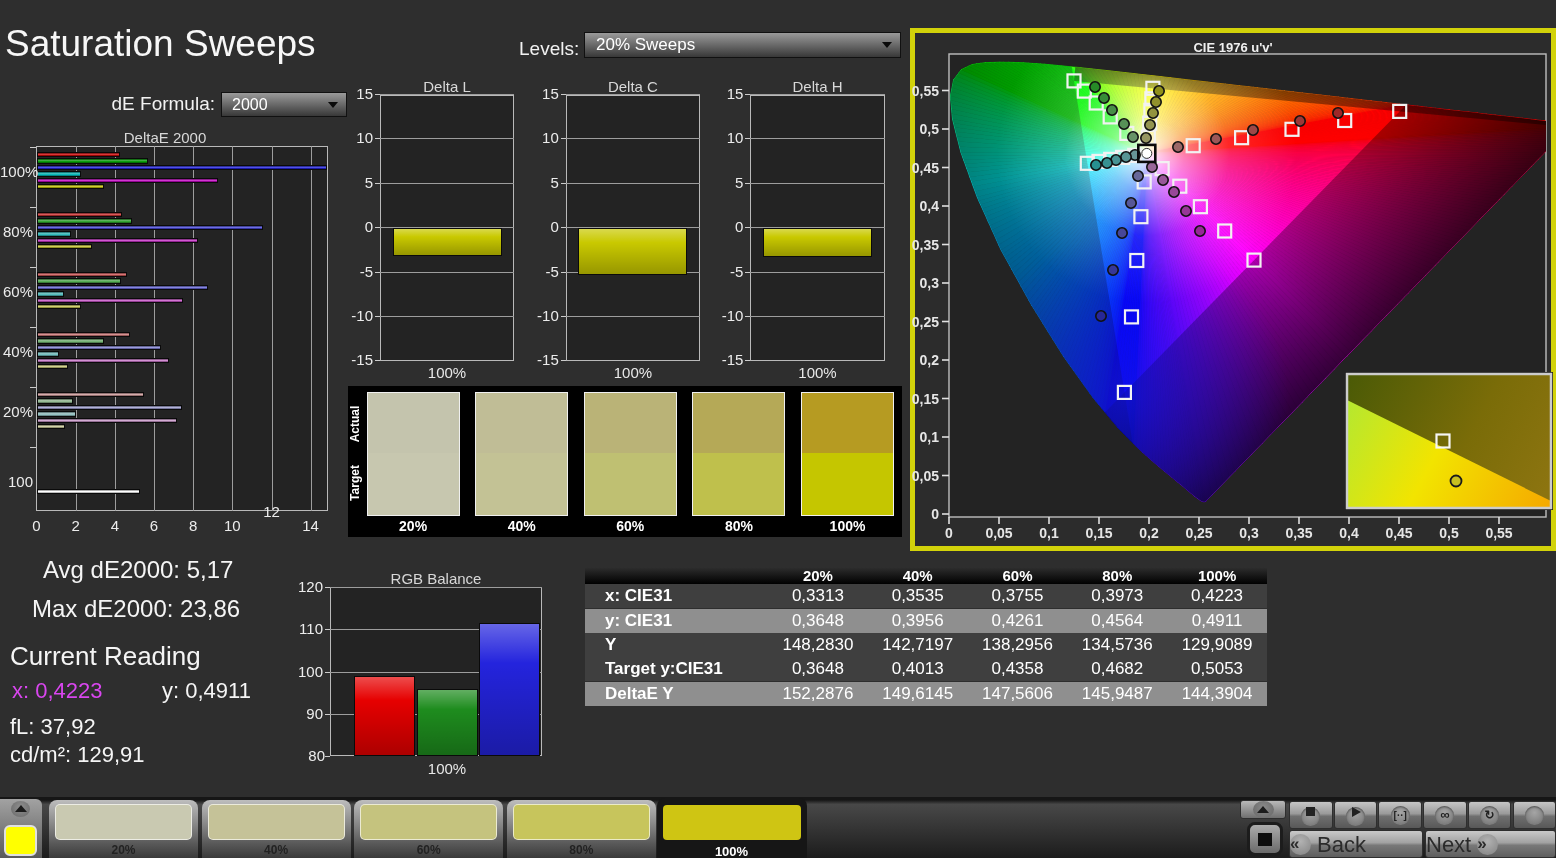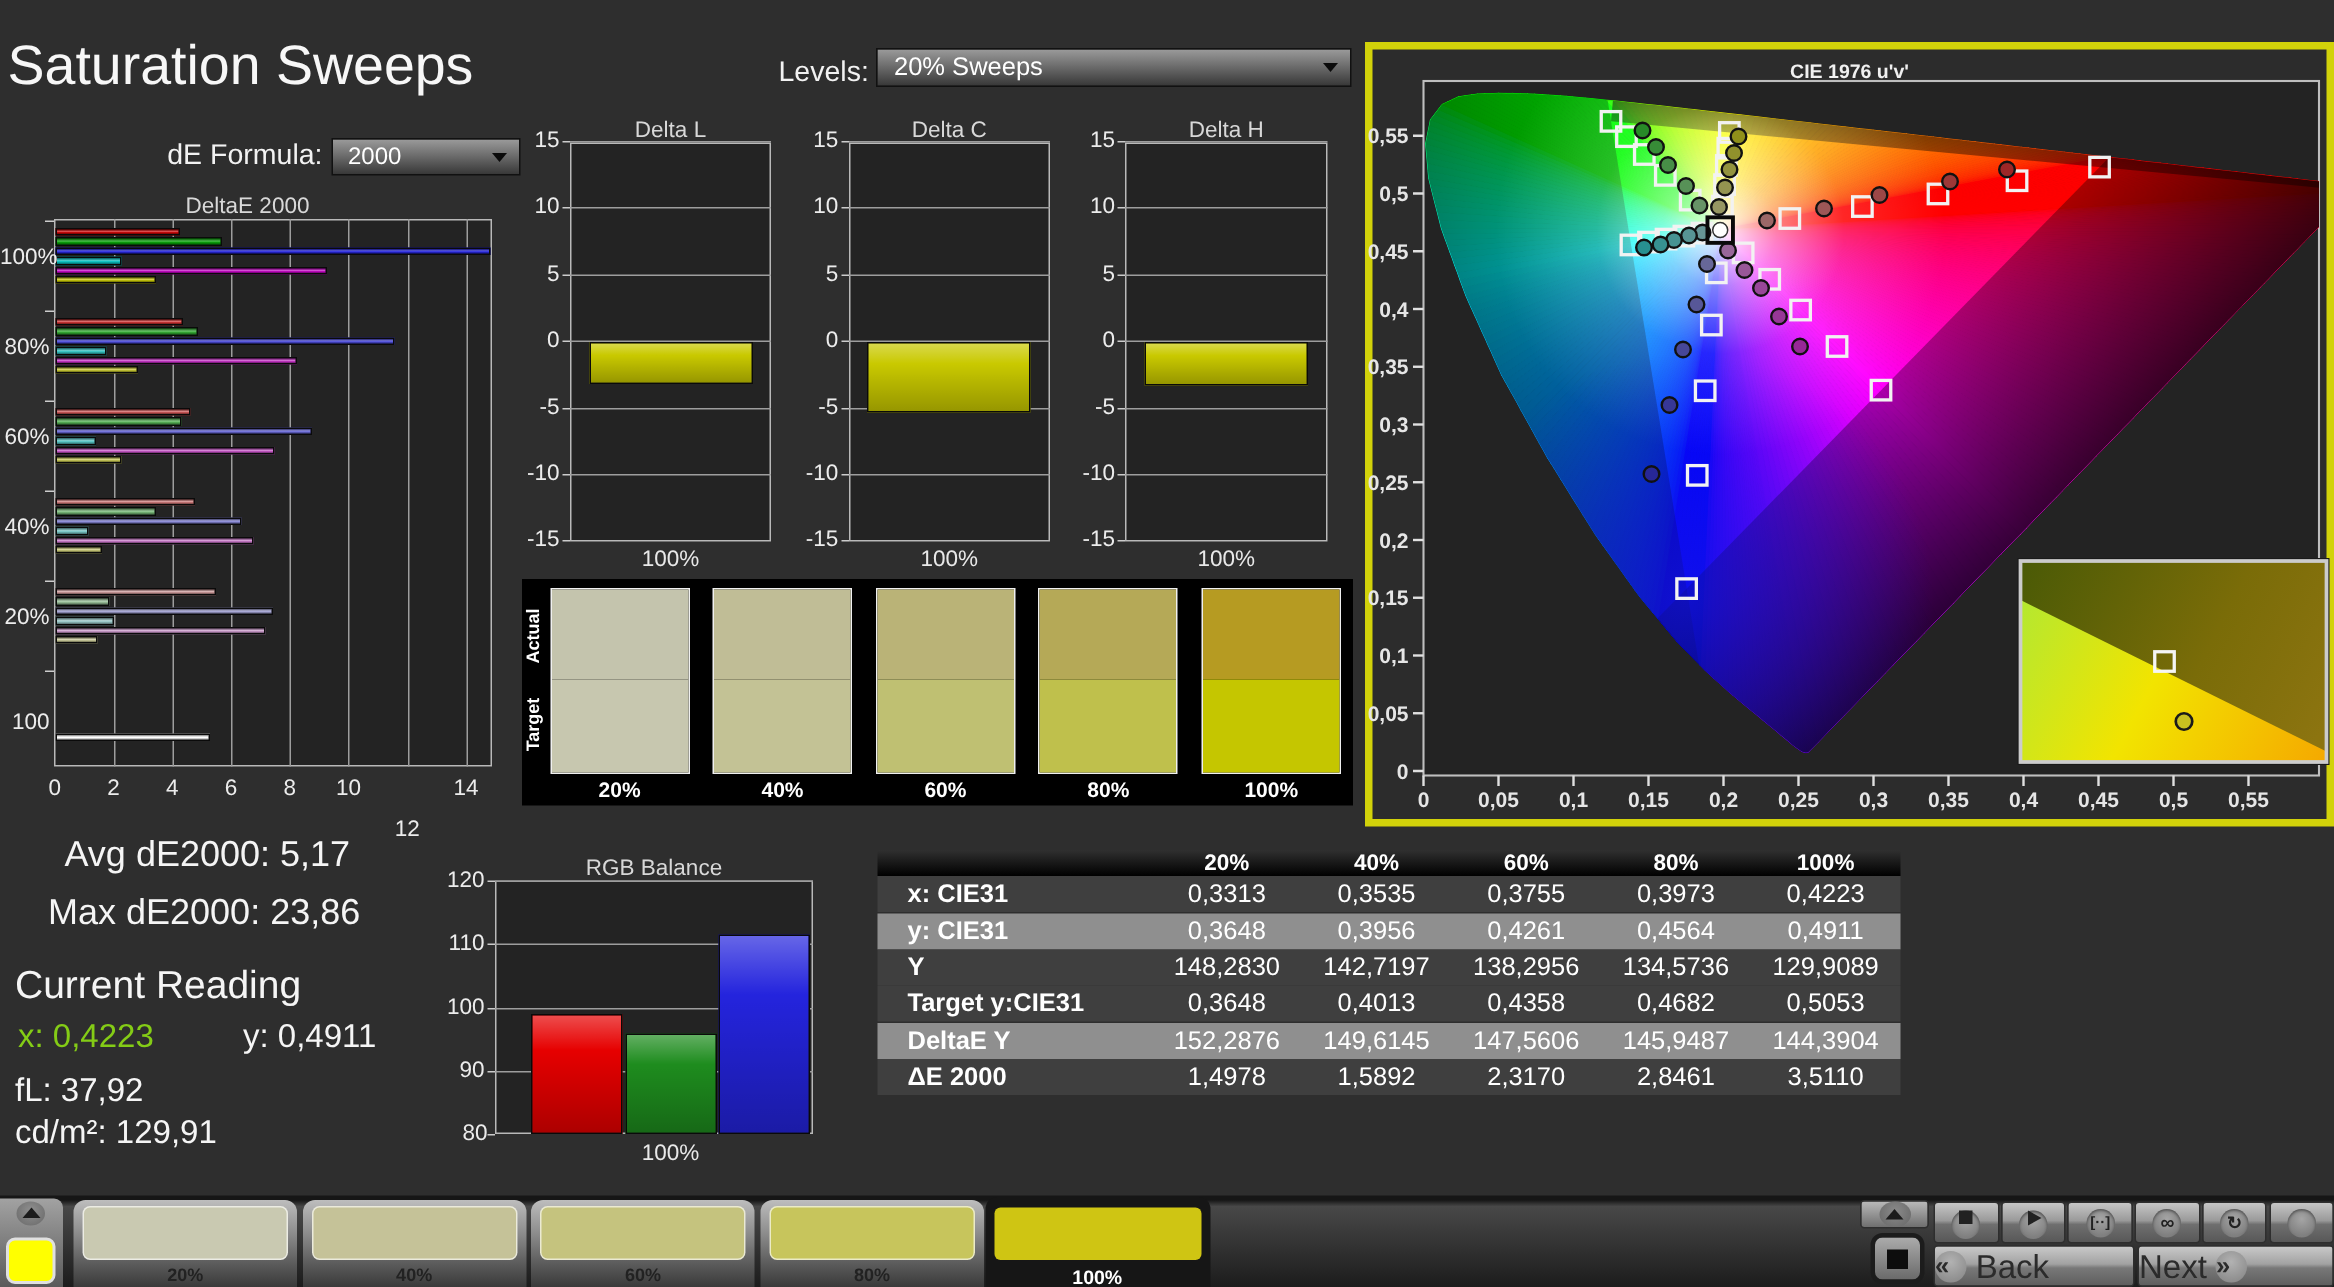--- a/index.html
+++ b/index.html
@@ -108,21 +108,21 @@
 <div class="ytick" style="left:30px;top:266.5px"></div>
 <div class="ytick" style="left:30px;top:326.5px"></div>
 <div class="ytick" style="left:30px;top:386.5px"></div>
 <div class="ytick" style="left:30px;top:446.5px"></div>
 <div class="xlab" style="left:16.5px;top:517px">0</div>
 <div class="xlab" style="left:55.7px;top:517px">2</div>
 <div class="xlab" style="left:94.8px;top:517px">4</div>
 <div class="xlab" style="left:134.0px;top:517px">6</div>
 <div class="xlab" style="left:173.1px;top:517px">8</div>
 <div class="xlab" style="left:212.3px;top:517px">10</div>
-<div class="xlab" style="left:251.5px;top:544px">12</div>
+<div class="xlab" style="left:251.5px;top:503px">12</div>
 <div class="xlab" style="left:290.6px;top:517px">14</div>
 <div class="plot" style="left:380px;top:95px;width:134px;height:266px"></div>
 <div class="ctitle" style="left:340px;top:78px;width:214px">Delta L</div>
 <div class="hgrid" style="left:380px;top:94.0px;width:134px"></div>
 <div class="dlab" style="left:333px;top:85.0px">15</div>
 <div class="xtick" style="left:375px;top:94.0px"></div>
 <div class="hgrid" style="left:380px;top:138.4px;width:134px"></div>
 <div class="dlab" style="left:333px;top:129.4px">10</div>
 <div class="xtick" style="left:375px;top:138.4px"></div>
 <div class="hgrid" style="left:380px;top:182.8px;width:134px"></div>
@@ -754,21 +754,21 @@
  <rect x="1436.5" y="434.5" width="13" height="13" fill="none" stroke="#f5f5f5" stroke-width="2.2"></rect>
  <circle cx="1456" cy="481" r="5.5" fill="#c8c020" stroke="#1a1a1a" stroke-width="1.8"></circle>
 </g>
 </g>
 </svg>
   </div>
 
 <div class="abs" style="left:43px;top:556px;font-size:24px;color:#f5f5f5">Avg dE2000: 5,17</div>
 <div class="abs" style="left:32px;top:595px;font-size:24px;color:#f5f5f5">Max dE2000: 23,86</div>
 <div class="abs" style="left:10px;top:641px;font-size:26px;color:#f5f5f5">Current Reading</div>
-<div class="abs" style="left:12px;top:678px;font-size:22px;color:#84cc16">x: 0,4223</div>
+<div class="abs" style="left:12px;top:678px;font-size:22px;color:#d946ef">x: 0,4223</div>
 <div class="abs" style="left:162px;top:678px;font-size:22px;color:#f5f5f5">y: 0,4911</div>
 <div class="abs" style="left:10px;top:714px;font-size:22px;color:#f5f5f5">fL: 37,92</div>
 <div class="abs" style="left:10px;top:742px;font-size:22px;color:#f5f5f5">cd/m²: 129,91</div>
 
 <div class="plot" style="left:330px;top:587px;width:212px;height:169px"></div>
 <div class="ctitle" style="left:330px;top:570px;width:212px">RGB Balance</div>
 <div class="dlab" style="left:285px;top:747.3px">80</div>
 <div class="xtick" style="left:325px;top:756.3px"></div>
 <div class="hgrid" style="left:330px;top:713.9px;width:212px"></div>
 <div class="dlab" style="left:283px;top:704.9px">90</div>
@@ -829,28 +829,20 @@
       <div class="tcell">0,5053</div>
     </div>
     <div class="trow rowl">
       <div class="tlabel">DeltaE Y</div>
       <div class="tcell">152,2876</div>
       <div class="tcell">149,6145</div>
       <div class="tcell">147,5606</div>
       <div class="tcell">145,9487</div>
       <div class="tcell">144,3904</div>
     </div>
-    <div class="trow rowd">
-      <div class="tlabel">ΔE 2000</div>
-      <div class="tcell">1,4978</div>
-      <div class="tcell">1,5892</div>
-      <div class="tcell">2,3170</div>
-      <div class="tcell">2,8461</div>
-      <div class="tcell">3,5110</div>
-    </div>
   </div>
 
 <div class="abs" style="left:0;top:797px;width:1556px;height:61px;background:linear-gradient(180deg,#161616 0%,#161616 5%,#484848 12%,#1c1c1c 100%)"></div>
 <div class="abs" style="left:0;top:799px;width:42px;height:59px;background:linear-gradient(180deg,#a2a2a2,#5a5a5a);border-radius:0 6px 0 0"></div>
 <div class="abs" style="left:11px;top:801px;width:19px;height:16px;border-radius:50%;background:radial-gradient(circle at 50% 40%,#909090,#686868)"></div>
 <div class="abs" style="left:15px;top:805px;width:0;height:0;border-left:6px solid transparent;border-right:6px solid transparent;border-bottom:7px solid #1c1c1c"></div>
 <div class="abs" style="left:4px;top:825px;width:33px;height:31px;background:#ffff00;border:2px solid #e0e0e0;border-radius:6px"></div>
 <div class="tabbtn" style="left:49.0px">
     <div class="tabsw" style="background:#c9c9b1"></div>
     <div class="tablab">20%</div>

